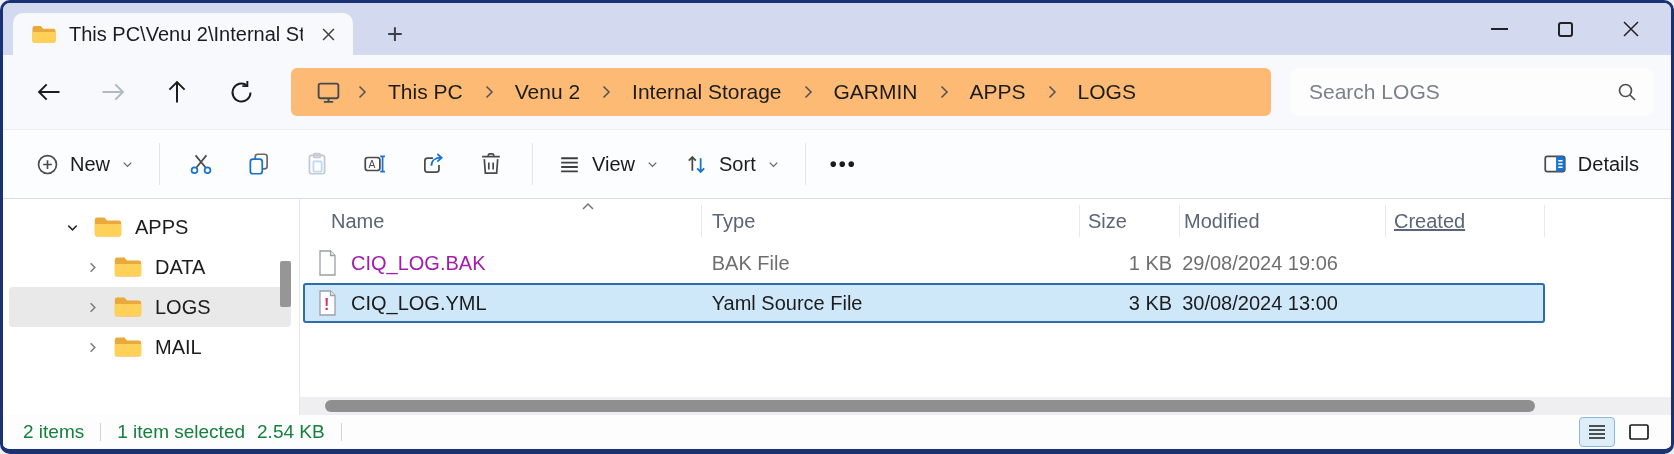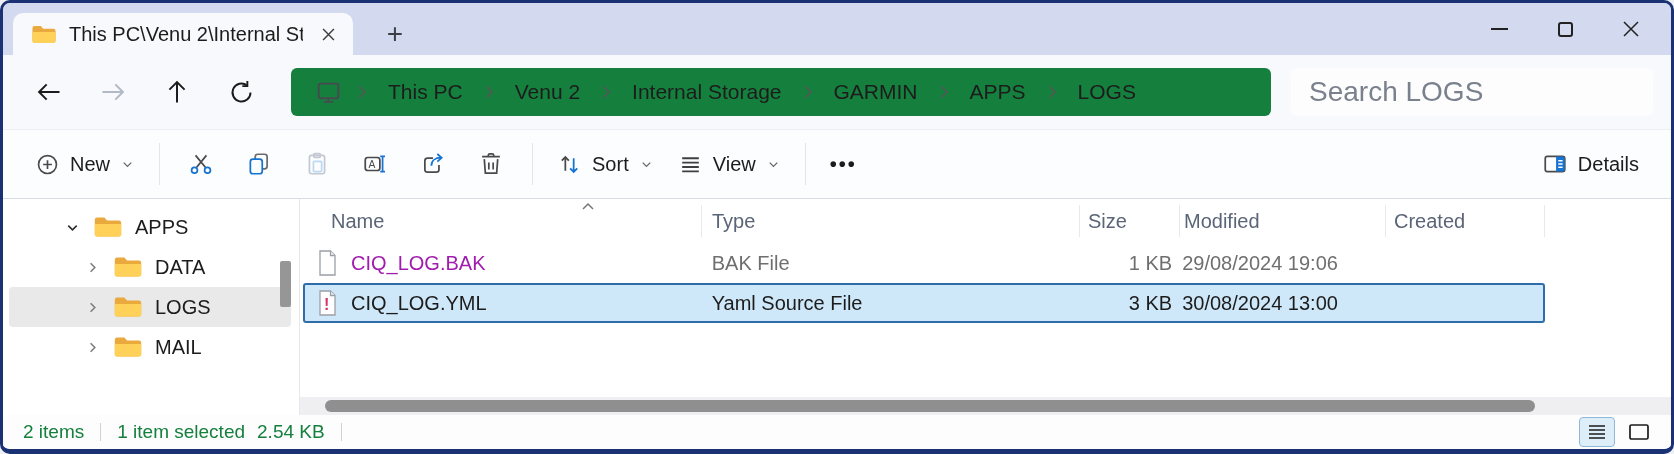--- a/index.html
+++ b/index.html
@@ -23,31 +23,31 @@
   .newtab{ width:40px; height:42px; display:flex; align-items:center; justify-content:center; margin-left:22px; font-size:28px; color:#3c3f46; font-weight:300;}
   .win-controls{ margin-left:auto; align-self:center; display:flex; align-items:center; gap:46px; padding-right:30px;}
   .wc{ width:20px; height:20px; display:flex; align-items:center; justify-content:center;}
   .wc-min{ width:17px; height:2px; background:#222; }
   .wc-max{ width:15px; height:15px; border:2px solid #222; border-radius:3px;}
 
   
   .navbar{ height:74px; background:#f7f9fc; display:flex; align-items:center; padding:0 18px 0 24px; flex:0 0 auto;}
   .navbtn{ width:44px; height:44px; display:flex; align-items:center; justify-content:center; margin-right:20px; border-radius:6px;}
   .crumbbar{
-    flex:1; height:48px; background:#15803d; border-radius:6px; display:flex; align-items:center;
+    flex:1; height:48px; background:#fdba74; border-radius:6px; display:flex; align-items:center;
     padding:0 10px 0 16px; gap:2px; margin-left:8px;
   }
   .crumb{ font-size:21px; color:#1c1c1c; padding:4px 14px; border-radius:4px; white-space:nowrap;}
   .crumb-sep{ display:flex; align-items:center; padding:0 4px;}
   .searchbar{
     width:362px; height:48px; background:#fdfdfe; border-radius:6px; margin-left:20px;
     display:flex; align-items:center; padding:0 14px 0 18px;
   }
   .searchbar input{
-    border:none; outline:none; background:transparent; flex:1; font-size:28px;
+    border:none; outline:none; background:transparent; flex:1; font-size:21px;
     font-family:"Liberation Sans", sans-serif; color:#1c1c1c;
   }
   .searchbar input::placeholder{ color:#7a808c; opacity:1; }
 
   
   .cmdbar{
     height:70px; background:#fcfdfe; border-top:1px solid #edeff5; border-bottom:1px solid #d8dce6;
     display:flex; align-items:center; padding:0 20px; flex:0 0 auto;
   }
   .cbtn{ display:flex; align-items:center; gap:10px; padding:8px 12px; border-radius:6px; font-size:20px; color:#1c1c1c;}
@@ -66,21 +66,21 @@
   .side-scroll{ position:absolute; right:8px; top:62px; width:11px; height:46px; background:#969696; border-radius:2px;}
 
   .content{ flex:1; position:relative; padding-left:3px; min-width:0;}
   .hdr-row{ height:44px; display:flex; align-items:flex-end; position:relative; width:1242px; padding-bottom:6px;}
   .hdr-cell{ font-size:20px; color:#5a6577; height:32px; display:flex; align-items:center;}
   .hdr-sortcaret{ position:absolute; top:2px; left:278px;}
   .c-name{ width:398px; padding-left:28px;}
   .c-type{ width:378px; padding-left:10px; border-left:1px solid #e7e9ef;}
   .c-size{ width:100px; padding-left:8px; border-left:1px solid #e7e9ef;}
   .c-mod{ width:206px; padding-left:4px; border-left:1px solid #e7e9ef;}
-  .c-created{ width:160px; padding-left:8px; border-left:1px solid #e7e9ef; border-right:1px solid #e7e9ef;}
+  .c-created{ width:160px; padding-left:8px; border-left:1px solid #e7e9ef; border-right:1px solid #e7e9ef;text-decoration:underline;}
 
   .file-row{ width:1242px; height:40px; display:flex; align-items:center; font-size:20px; border:2px solid transparent; border-radius:3px;}
   .file-row .cell{ display:flex; align-items:center; height:100%;}
   .file-row .cell.c-type,.file-row .cell.c-size,.file-row .cell.c-mod,.file-row .cell.c-created{ border:none; color:#6f6f6f;}
   .file-row .c-size{ justify-content:flex-end; padding-right:6px;}
   .file-row .c-name{ padding-left:10px; gap:12px; color:#a21caf;}
   .file-row.sel{ background:#cfe8f9; border-color:#2f6da8;}
   .file-row.sel .cell{ color:#1c1c1c !important; }
 
   .hscroll{ position:absolute; left:0; right:0; bottom:0; height:18px; background:#efeff1; }
@@ -267,39 +267,39 @@
         <path d="M5.8 7.5 L6.8 20.5 H17.2 L18.2 7.5"></path>
         <path d="M3.8 5.2 H20.2"></path>
         <path d="M9.5 5.2 V4 Q9.5 2.6 11 2.6 H13 Q14.5 2.6 14.5 4 V5.2"></path>
         <path d="M10 10.5 V17 M14 10.5 V17"></path>
       </svg>
     </div>
     <div class="csep"></div>
 
     <div class="cbtn">
       <span>
+        <svg width="25" height="25" viewBox="0 0 24 24" fill="none" stroke="#3f3f3f" stroke-width="1.8">
+            <path d="M4 6 H20 M4 10.2 H20 M4 14.4 H20 M4 18.6 H20"></path>
+          </svg>
+      </span>
+      <span>View</span>
+      <span>
+        <svg width="15" height="15" viewBox="0 0 16 16" fill="none" stroke="#6b6b6b" stroke-width="1.5">
+            <path d="M4 6 L8 10 L12 6"></path>
+          </svg>
+      </span>
+    </div>
+    <div class="cbtn">
+      <span>
         <svg width="25" height="25" viewBox="0 0 24 24" fill="none" stroke-width="1.7">
           <path d="M8 18 V5 M4.6 8.2 L8 4.8 L11.4 8.2" stroke="#4a4a4a"></path>
           <path d="M16 6 V19 M12.6 15.8 L16 19.2 L19.4 15.8" stroke="#1673d1"></path>
         </svg>
       </span>
       <span>Sort</span>
-      <span>
-        <svg width="15" height="15" viewBox="0 0 16 16" fill="none" stroke="#6b6b6b" stroke-width="1.5">
-            <path d="M4 6 L8 10 L12 6"></path>
-          </svg>
-      </span>
-    </div>
-    <div class="cbtn">
-      <span>
-        <svg width="25" height="25" viewBox="0 0 24 24" fill="none" stroke="#3f3f3f" stroke-width="1.8">
-            <path d="M4 6 H20 M4 10.2 H20 M4 14.4 H20 M4 18.6 H20"></path>
-          </svg>
-      </span>
-      <span>View</span>
       <span>
         <svg width="15" height="15" viewBox="0 0 16 16" fill="none" stroke="#6b6b6b" stroke-width="1.5">
             <path d="M4 6 L8 10 L12 6"></path>
           </svg>
       </span>
     </div>
     <div class="csep"></div>
     <div class="cbtn" style="font-weight:bold; letter-spacing:2px;">
       <span>•••</span>
     </div>

